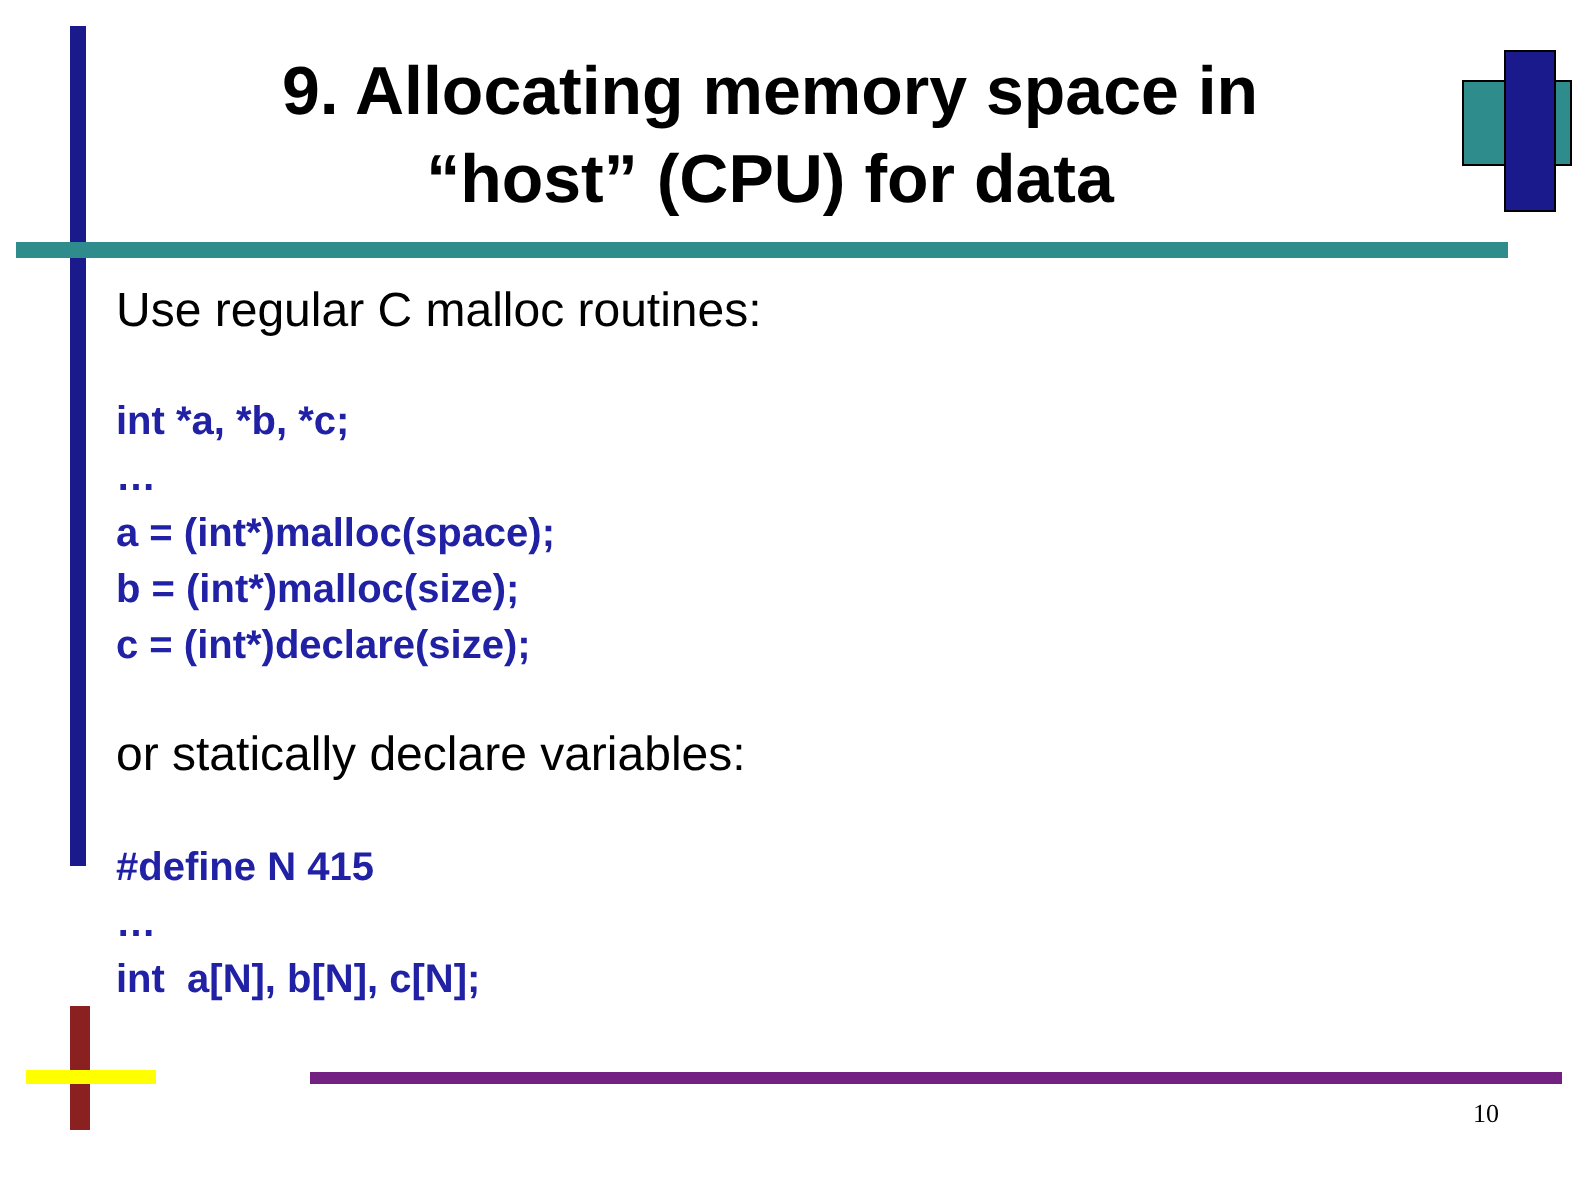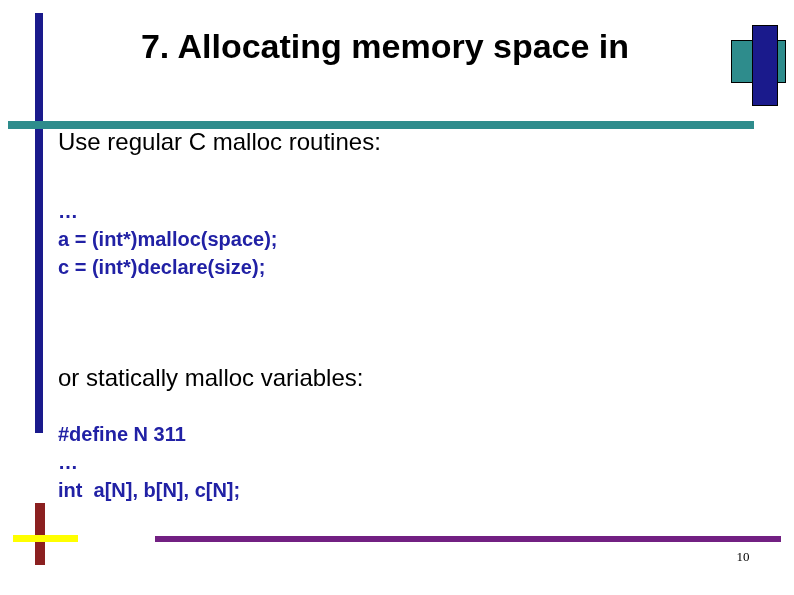--- a/index.html
+++ b/index.html
@@ -73,21 +73,21 @@
   }
   .intro {
     position: absolute;
     left: 58px;
     margin: 0;
     font-size: 24px;
     line-height: 28px;
     color: #000;
     white-space: pre;
   }
-  #intro1 { top: 128px; }
+  #intro1 { top: 142px; }
   #intro2 { top: 364px; }
   .code {
     position: absolute;
     left: 58px;
     color: var(--code_blue, #2121A5);
     font-size: 20px;
     line-height: 28px;
     font-weight: bold;
   }
   #code1 { top: 197px; }
@@ -106,34 +106,36 @@
 </head>
 <body>
 
 <div class="slide">
 
   <div class="bar-left-navy"></div>
   <div class="teal-rule"></div>
   <div class="deco-teal-square"></div>
   <div class="deco-navy-rect"></div>
 
-  <h1 class="title"><span>7. Allocating memory space in</span><br></h1>
+  <h1 class="title"><span>9. Allocating memory space in</span><br><span>“host” (CPU) for data</span></h1>
 
   <p class="intro" id="intro1">Use regular C malloc routines:</p>
 
   <div class="code" id="code1">
+    <div class="code-line">int *a, *b, *c;</div>
     <div class="code-line">…</div>
     <div class="code-line">a = (int*)malloc(space);</div>
+    <div class="code-line">b = (int*)malloc(size);</div>
     <div class="code-line">c = (int*)declare(size);</div>
   </div>
 
-  <p class="intro" id="intro2">or statically malloc variables:</p>
+  <p class="intro" id="intro2">or statically declare variables:</p>
 
   <div class="code" id="code2">
-    <div class="code-line">#define N 311</div>
+    <div class="code-line">#define N 415</div>
     <div class="code-line">…</div>
     <div class="code-line">int  a[N], b[N], c[N];</div>
   </div>
 
   <div class="bar-bottom-red"></div>
   <div class="yellow-rule"></div>
   <div class="purple-rule"></div>
 
   <div class="page-number">10</div>
 

